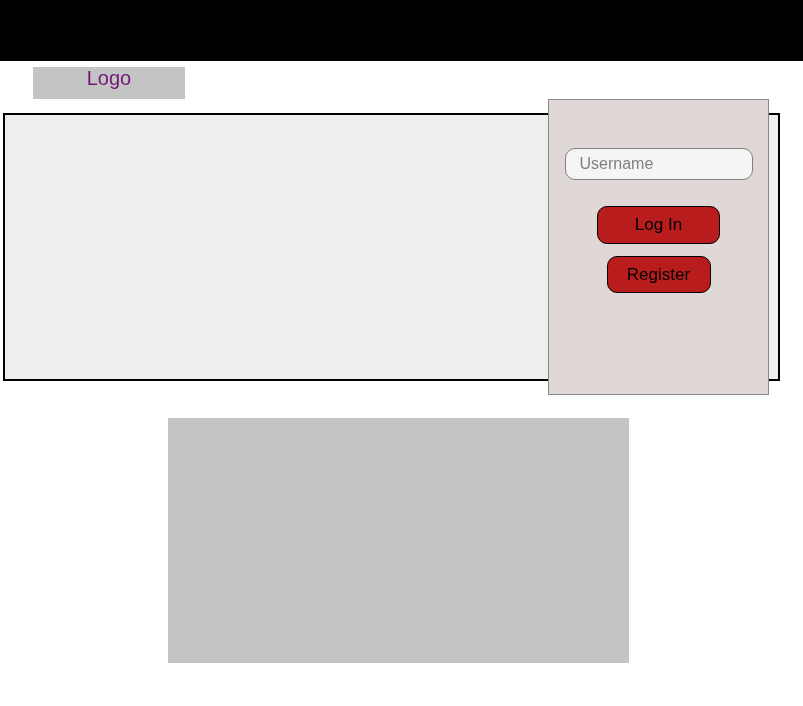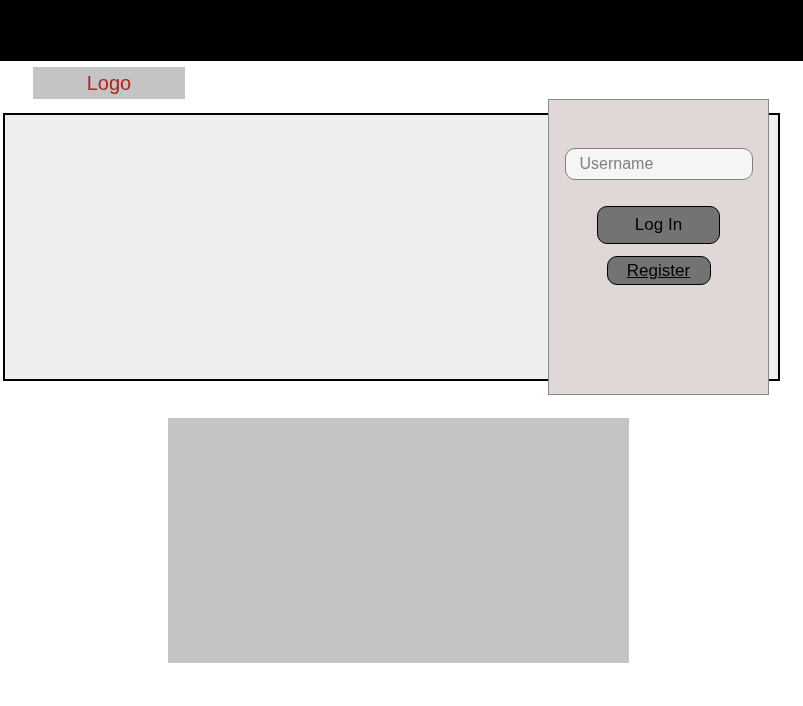--- a/index.html
+++ b/index.html
@@ -23,24 +23,23 @@
       background: #000000;
     }
     .logo {
       position: absolute;
       top: 67px;
       left: 33px;
       width: 152px;
       height: 32px;
       background: #c4c4c4;
       display: flex;
-      align-items: center;
       justify-content: center;
       font-size: 20px;
-      color: #b91c1c;
+      color: #701a75;
     }
     .hero-area {
       position: absolute;
       top: 113px;
       left: 3px;
       width: 777px;
       height: 268px;
       background: #eeeeee;
       border: 2px solid #000000;
     }
@@ -67,38 +66,37 @@
       font-size: 16px;
       color: #6d28d9;
       margin-bottom: 28px;
     }
     .login-input::placeholder {
       color: #808080;
     }
     .btn {
       border: 1px solid #000;
       border-radius: 10px;
-      background: #737373;
+      background: #b91c1c;
       font-size: 17px;
       color: #000;
       cursor: pointer;
       display: flex;
       align-items: center;
       justify-content: center;
     }
     .btn-login {
       width: 123px;
       height: 38px;
       margin-top: -2px;
       margin-bottom: 12px;
     }
     .btn-register {
       width: 104px;
-      height: 29px;
-      text-decoration: underline;
+      height: 37px;
     }
     .content-image {
       position: absolute;
       top: 418px;
       left: 168px;
       width: 461px;
       height: 245px;
       background: #c4c4c4;
     }
   </style>

